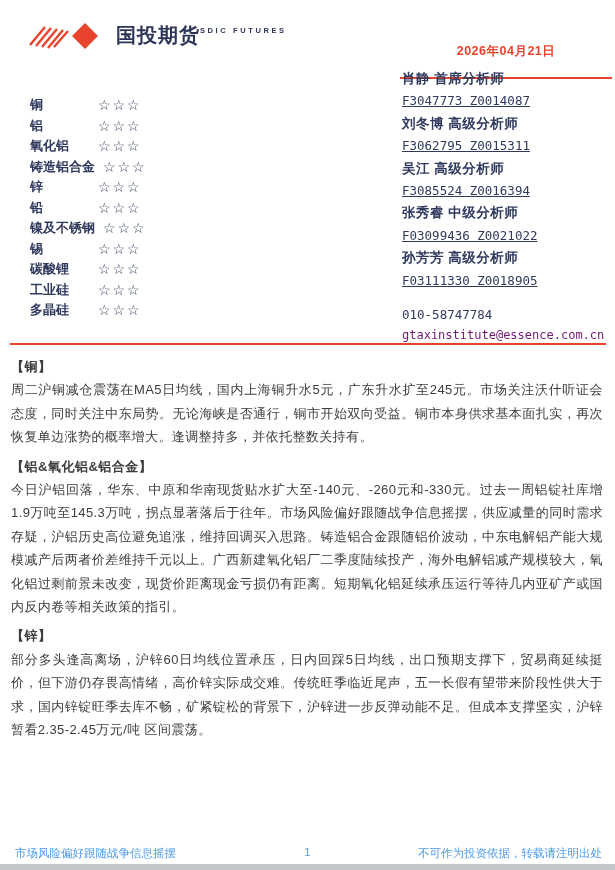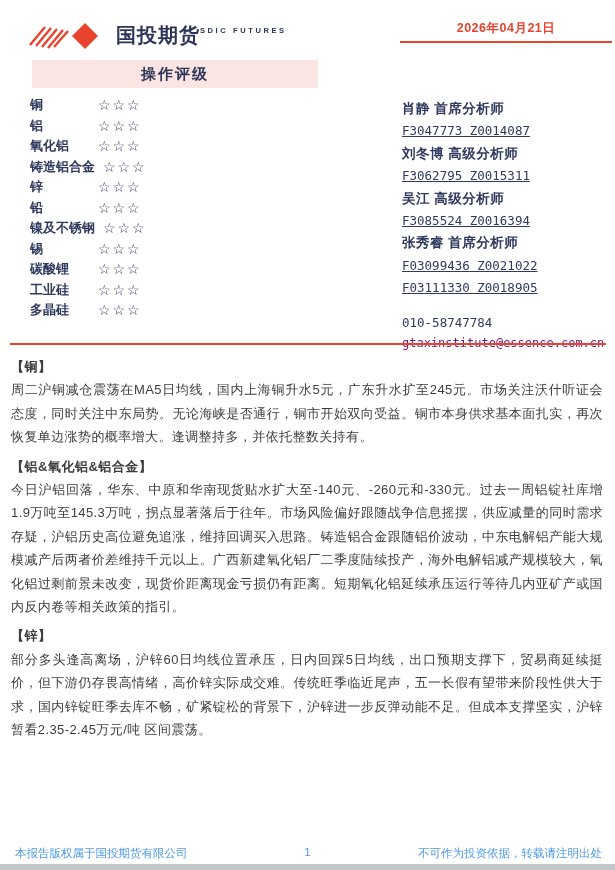--- a/index.html
+++ b/index.html
@@ -18,35 +18,35 @@
   .banner-band{position:absolute;left:5px;right:5px;top:0;bottom:0;background:#232c47;
                transform:skewX(-30deg);}
   .banner-stripe{position:absolute;top:-2px;bottom:-2px;width:4px;background:#ffffff;
                  transform:skewX(-30deg);z-index:2;}
   .stripe-left{left:13px;}
   .stripe-center{left:50%;margin-left:-10px;width:3px;}
   .stripe-right{right:15px;}
   .banner-title{position:absolute;left:0;right:0;top:0;bottom:0;z-index:3;
                 display:flex;align-items:center;justify-content:center;
                 color:#ffffff;font-size:13px;font-weight:700;letter-spacing:3px;}
-  .report-date{margin-top:1px;text-align:center;color:#e8432d;font-weight:700;font-size:12.5px;
-               letter-spacing:0.5px;padding-bottom:4px;border-bottom:2px solid #e8432d;}
+  .report-date{margin-top:24px;text-align:center;color:#e8432d;font-weight:700;font-size:12.5px;
+               letter-spacing:0.5px;padding-bottom:17px;border-bottom:2px solid #e8432d;}
 
   
   .ratings-title{position:absolute;left:32px;top:60px;width:286px;height:28px;background:#fbe5e2;
                  display:flex;align-items:center;justify-content:center;
                  color:#2c3557;font-weight:700;font-size:15px;letter-spacing:2px;}
   .ratings{position:absolute;left:30px;top:95px;width:300px;}
   .rating-row{display:flex;align-items:center;height:20.5px;}
   .rating-label{min-width:60px;padding-right:8px;font-size:13px;font-weight:700;color:#2f3a5e;
                 white-space:nowrap;}
   .rating-stars{font-size:14px;color:#2f3a5e;letter-spacing:2px;line-height:1;}
 
   
-  .analysts{position:absolute;left:402px;top:98px;width:210px;color:#2f3a5e;}
+  .analysts{position:absolute;left:402px;top:68px;width:210px;color:#2f3a5e;}
   .a-name{font-size:13.5px;font-weight:700;line-height:22.4px;letter-spacing:0.5px;}
   .a-code{font-size:12.5px;line-height:22.4px;font-family:"DejaVu Sans Mono","Liberation Mono",monospace;text-decoration:underline;}
   .a-phone{margin-top:13px;font-size:12.5px;line-height:20px;
            font-family:"DejaVu Sans Mono","Liberation Mono",monospace;}
   .a-email{font-size:12px;line-height:20px;
            font-family:"DejaVu Sans Mono","Liberation Mono",monospace;color:#701a75;text-decoration:none;display:block;}
 
   
   .red-rule{position:absolute;left:10px;top:343px;width:596px;height:0;
             border-top:2px solid #e8432d;}
@@ -81,21 +81,20 @@
     <div class="logo-text">
       <span class="logo-cn">国投期货</span>
       <span class="logo-en">SDIC FUTURES</span>
     </div>
   </div>
 
   <div class="right-head">
     <div class="report-date">2026年04月21日</div>
   </div>
 
-  <div class="ratings-title">操作评级</div>
   <div class="ratings">
     <div class="rating-row">
       <span class="rating-label">铜</span>
       <span class="rating-stars">☆☆☆</span>
     </div>
     <div class="rating-row">
       <span class="rating-label">铝</span>
       <span class="rating-stars">☆☆☆</span>
     </div>
     <div class="rating-row">
@@ -143,24 +142,25 @@
     </div>
     <div>
       <div class="a-name">刘冬博 高级分析师</div>
       <div class="a-code">F3062795 Z0015311</div>
     </div>
     <div>
       <div class="a-name">吴江 高级分析师</div>
       <div class="a-code">F3085524 Z0016394</div>
     </div>
     <div>
-      <div class="a-name">张秀睿 首席分析师</div>
+      <div class="a-name">张秀睿 中级分析师</div>
       <div class="a-code">F03099436 Z0021022</div>
     </div>
     <div>
+      <div class="a-name">孙芳芳 高级分析师</div>
       <div class="a-code">F03111330 Z0018905</div>
     </div>
     <div class="a-phone">010-58747784</div>
     <a class="a-email" href="#">gtaxinstitute@essence.com.cn</a>
   </div>
 
   <div class="red-rule"></div>
 
   <div class="sections">
     <div class="section">
@@ -171,20 +171,20 @@
       <div class="sec-head">【铝&amp;氧化铝&amp;铝合金】</div>
       <div class="sec-body">今日沪铝回落，华东、中原和华南现货贴水扩大至-140元、-260元和-330元。过去一周铝锭社库增1.9万吨至145.3万吨，拐点显著落后于往年。市场风险偏好跟随战争信息摇摆，供应减量的同时需求存疑，沪铝历史高位避免追涨，维持回调买入思路。铸造铝合金跟随铝价波动，中东电解铝产能大规模减产后两者价差维持千元以上。广西新建氧化铝厂二季度陆续投产，海外电解铝减产规模较大，氧化铝过剩前景未改变，现货价距离现金亏损仍有距离。短期氧化铝延续承压运行等待几内亚矿产或国内反内卷等相关政策的指引。</div>
     </div>
     <div class="section">
       <div class="sec-head">【锌】</div>
       <div class="sec-body">部分多头逢高离场，沪锌60日均线位置承压，日内回踩5日均线，出口预期支撑下，贸易商延续挺价，但下游仍存畏高情绪，高价锌实际成交难。传统旺季临近尾声，五一长假有望带来阶段性供大于求，国内锌锭旺季去库不畅，矿紧锭松的背景下，沪锌进一步反弹动能不足。但成本支撑坚实，沪锌暂看2.35-2.45万元/吨 区间震荡。</div>
     </div>
   </div>
 
   <div class="footer">
-    <span class="f-left">本报告版权属于国投期货有限公司</span>
+    <span class="f-left">市场风险偏好跟随战争信息摇摆</span>
     <span class="f-center">1</span>
     <span class="f-right">不可作为投资依据，转载请注明出处</span>
   </div>
 
   <div class="bottom-bar"></div>
 
 </div>
 
 </body></html>

